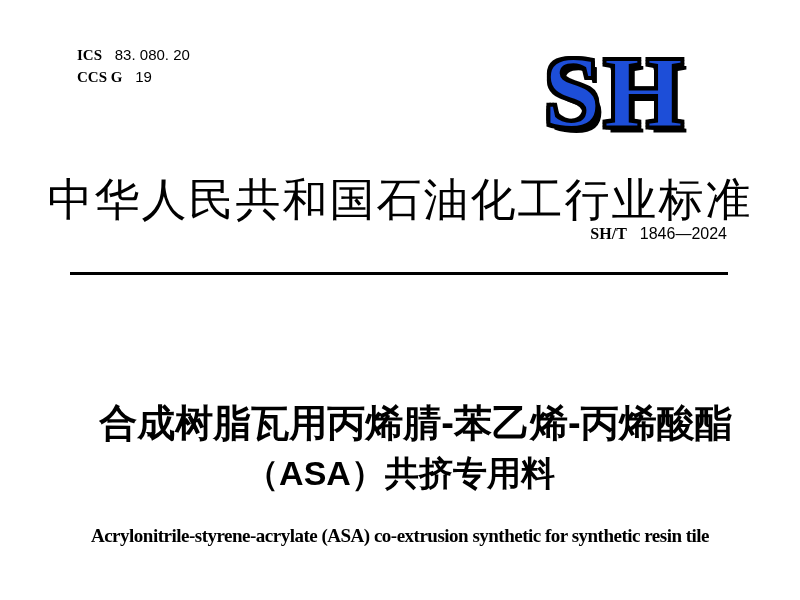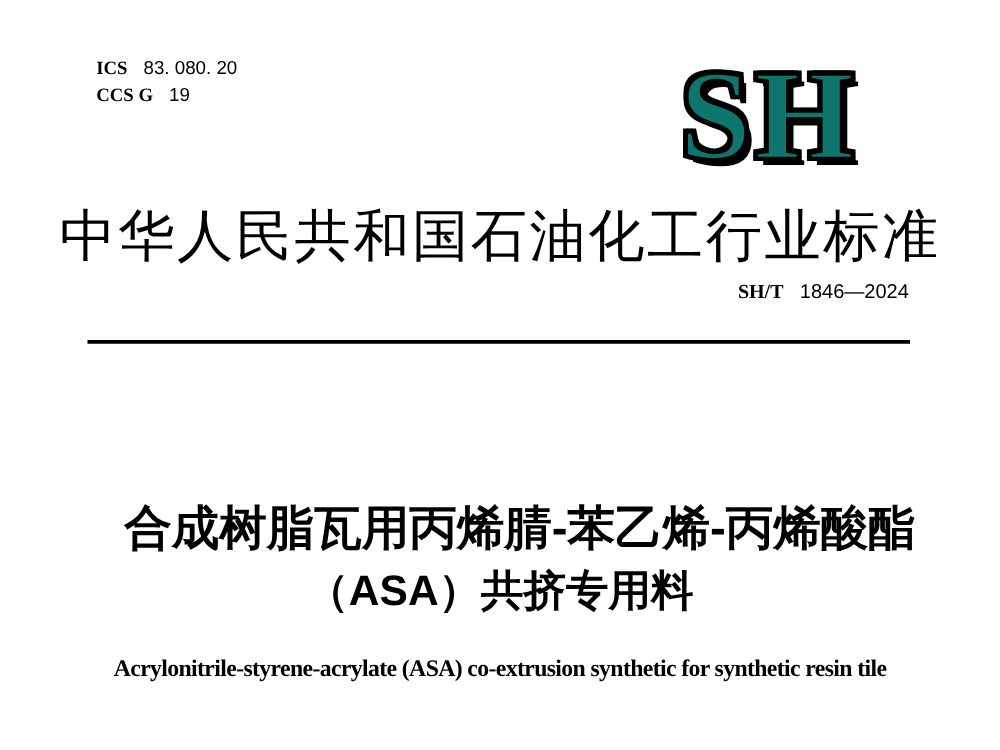--- a/index.html
+++ b/index.html
@@ -38,34 +38,34 @@
   
   .sh-logo {
     position: absolute;
     left: 544px;
     top: 42px;
     font-family: "Liberation Serif", "DejaVu Serif", serif;
     font-weight: bold;
     font-size: 102px;
     line-height: 1;
     letter-spacing: 3px;
-    color: #0f766e;
+    color: #1d4ed8;
     -webkit-text-stroke: 2px #000000;
     text-shadow:
       -3px -3px 0 #000, 3px -3px 0 #000, -3px 3px 0 #000, 3px 3px 0 #000,
       -3px 0 0 #000, 3px 0 0 #000, 0 -3px 0 #000, 0 3px 0 #000,
       5px 6px 0 #000;
     white-space: nowrap;
   }
 
   
   .heading-cn {
     position: absolute;
     left: 0;
-    top: 164px;
+    top: 175px;
     width: 800px;
     text-align: center;
     font-size: 45px;
     line-height: 50px;
     letter-spacing: 2px;
     font-family: "Liberation Serif", "DejaVu Serif", serif;
     white-space: nowrap;
   }
 
   

